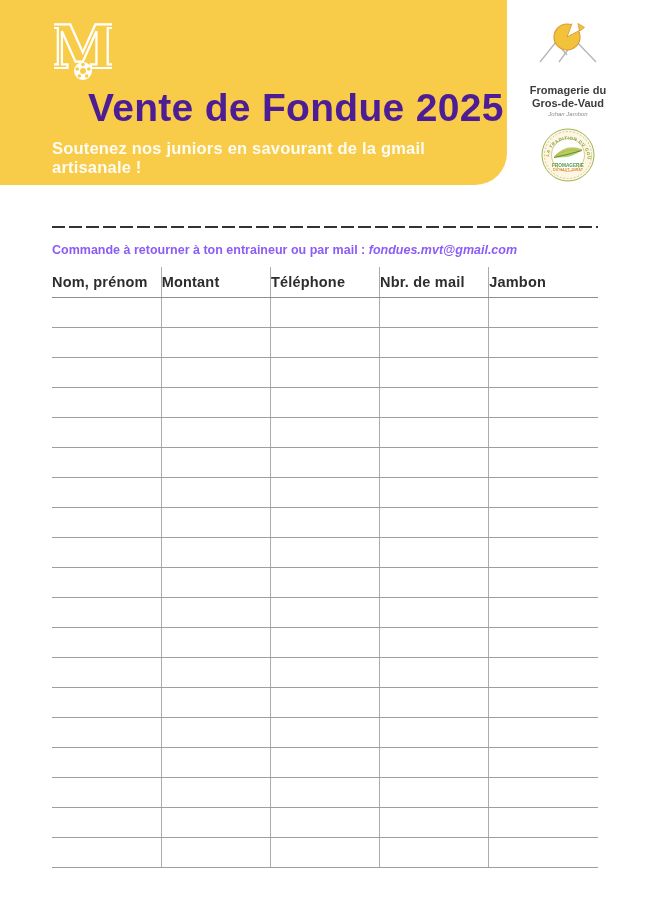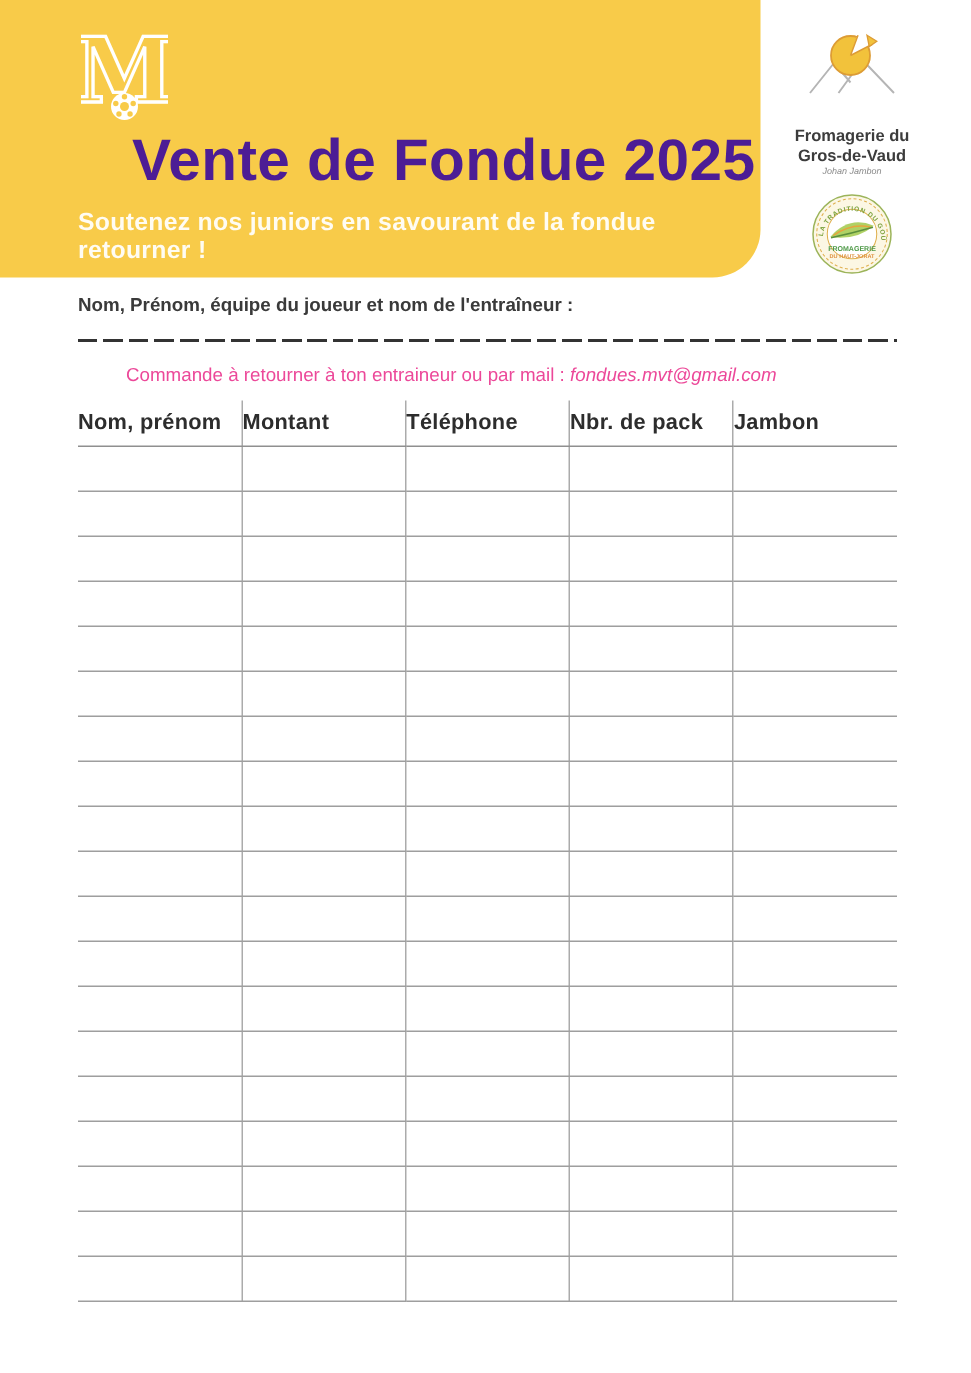--- a/index.html
+++ b/index.html
@@ -41,21 +41,21 @@
   .player-label {
     position:absolute; left:52px; top:196px;
     font-size:12.5px; font-weight:bold; color:#3a3a3a;
   }
   .fill-line {
     position:absolute; left:52px; top:226px; width:546px; height:2px;
     background:repeating-linear-gradient(90deg, #333333 0 13px, transparent 13px 17px);
   }
   .return-line {
     position:absolute; left:52px; top:243px;
-    font-size:12.5px; font-weight:normal; color:#ec4899;margin-left:32px;
+    font-size:12.5px; font-weight:bold; color:#8b5cf6;
   }
   .return-line .email { font-style:italic; }
 
   
   .order-table-wrap { position:absolute; left:52px; top:267px; width:546px; }
   table.order { border-collapse:collapse; width:546px; table-layout:fixed; }
   table.order th, table.order td { border-right:1px solid #ABABAB; }
   table.order th:last-child, table.order td:last-child { border-right:none; }
   table.order th {
     height:30px; border-bottom:1px solid #8F8F8F;
@@ -82,21 +82,21 @@
           <circle cx="34.8" cy="51" r="1.8" fill="#F8CB49"></circle>
           <circle cx="25.3" cy="58" r="1.8" fill="#F8CB49"></circle>
           <circle cx="32.7" cy="58" r="1.8" fill="#F8CB49"></circle>
         </g>
       </svg>
       <div class="logo-words">
       </div>
     </div>
 
     <div class="page-title">Vente de Fondue 2025</div>
-    <div class="page-subtitle">Soutenez nos juniors en savourant de la fondue retourner !</div>
+    <div class="page-subtitle">Soutenez nos juniors en savourant de la gmail artisanale !</div>
   </div>
 
   <div class="partner">
     <svg width="62" height="42" viewBox="0 0 62 42">
       <path d="M3,40 L19,20 L30,33" fill="none" stroke="#B5B5B5" stroke-width="1.3" stroke-linejoin="round"></path>
       <path d="M22,40 L38,18 L59,40" fill="none" stroke="#B5B5B5" stroke-width="1.3" stroke-linejoin="round"></path>
       <circle cx="30" cy="15" r="13" fill="#F2C23B" stroke="#DD9C35" stroke-width="1.2"></circle>
       <polygon points="30,15 35,0.5 46,7" fill="#ffffff"></polygon>
       <path d="M30,15 L35,1.5 M30,15 L44.5,7.5" stroke="#DD9C35" stroke-width="1" fill="none"></path>
       <polygon points="41,1.5 47.5,5.5 42.5,9" fill="#F2C23B" stroke="#DD9C35" stroke-width="0.9"></polygon>
@@ -116,36 +116,35 @@
         <textPath href="#badgeArc" startOffset="4%">LA TRADITION DU GOÛT</textPath>
       </text>
       <path d="M12.5,29 Q25,14.5 41.5,21.5 Q30,31.5 12.5,29 Z" fill="#9BC53F" opacity="0.8"></path>
       <path d="M14.5,28 Q27,19.5 39.5,22.5" stroke="#E8A33D" fill="none" stroke-width="1"></path>
       <path d="M13,29.5 Q27,26.5 41,22.5" stroke="#5B8F3C" fill="none" stroke-width="1"></path>
       <text x="27" y="38.5" text-anchor="middle" font-size="4.7" font-weight="bold" fill="#4F9A48">FROMAGERIE</text>
       <text x="27" y="43.3" text-anchor="middle" font-size="3.7" font-weight="bold" fill="#DE8F3C">DU HAUT-JORAT</text>
     </svg>
   </div>
 
-  <div class="player-label">Nom, Prénom, équipe du joueur et nom de l'entraîneur :</div>
   <div class="fill-line"></div>
   <div class="return-line">
     <span>Commande à retourner à ton entraineur ou par mail :</span>
     <span> </span>
     <span class="email">fondues.mvt@gmail.com</span>
   </div>
 
   <div class="order-table-wrap">
     <table class="order">
       <thead>
         <tr>
           <th>Nom, prénom</th>
           <th>Montant</th>
           <th>Téléphone</th>
-          <th>Nbr. de pack</th>
+          <th>Nbr. de mail</th>
           <th>Jambon</th>
         </tr>
       </thead>
       <tbody>
           <tr>
             <td></td>
             <td></td>
             <td></td>
             <td></td>
             <td></td>

